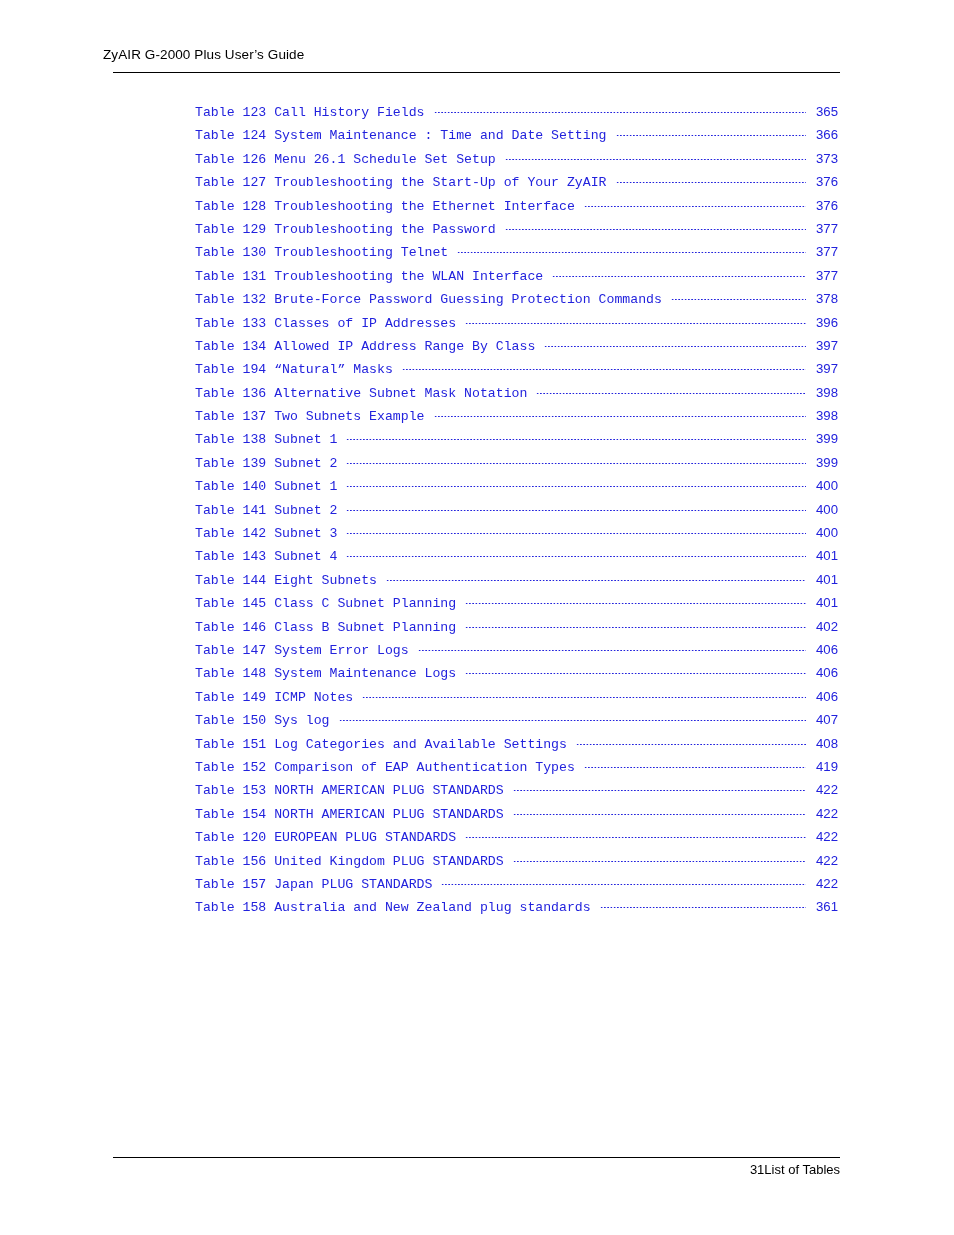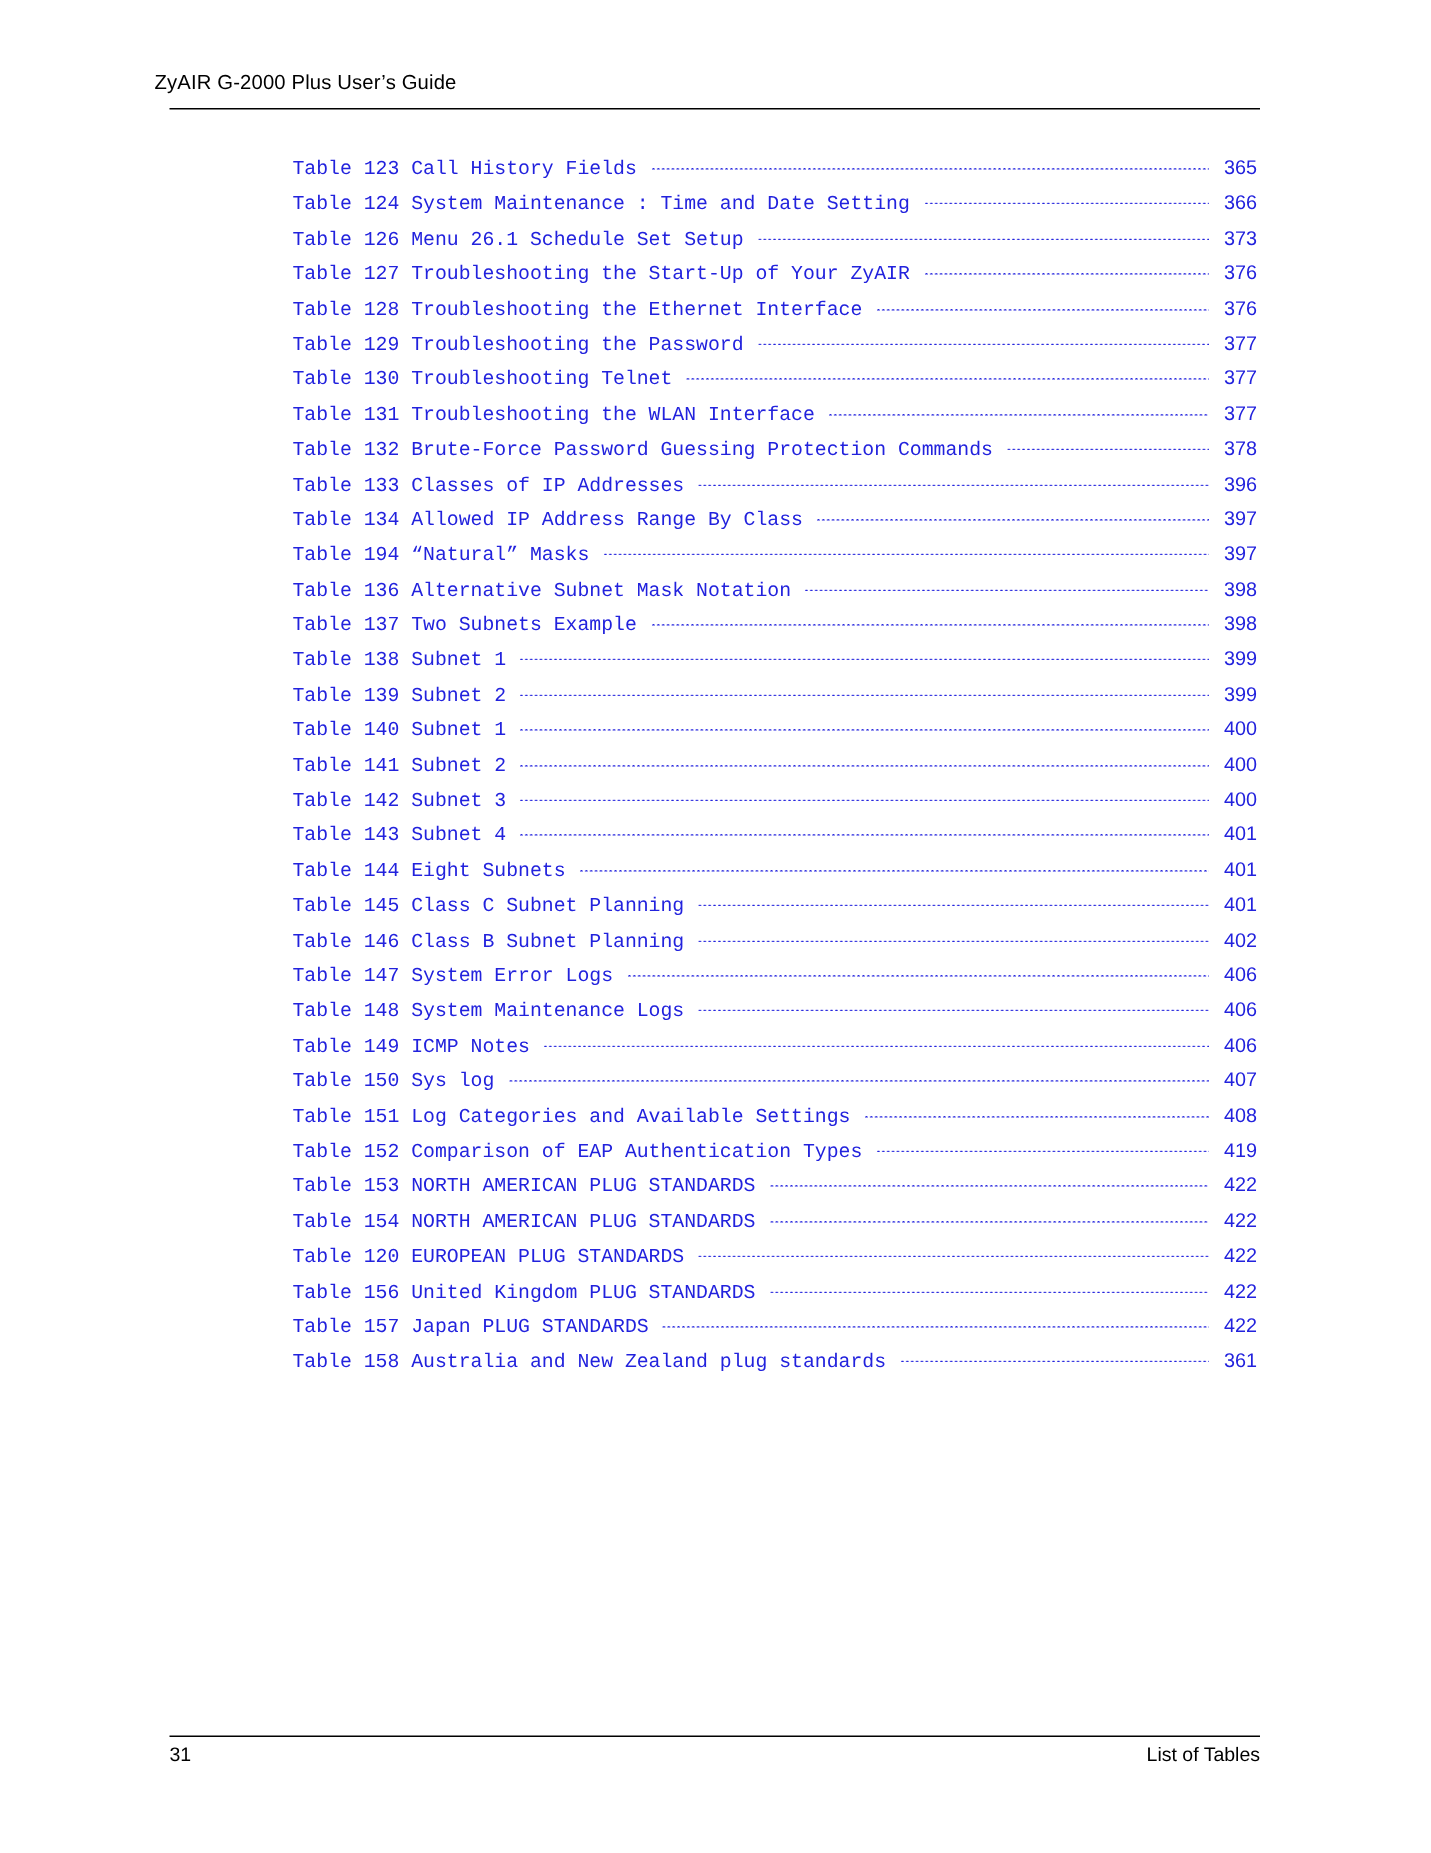--- a/index.html
+++ b/index.html
@@ -101,21 +101,21 @@
     width: 727px;
     height: 0;
     border-top: 1.4px solid #000000;
   }
   .footer {
     position: absolute;
     left: 113px;
     top: 1162px;
     width: 727px;
     display: flex;
-    justify-content: space-between;
+    justify-content: flex-end;
     align-items: baseline;
     font-size: 13px;
     color: #000000;
   }
   .footer-left  { white-space: nowrap; }
   .footer-right { white-space: nowrap; }
 </style>
 </head>
 <body>
 

